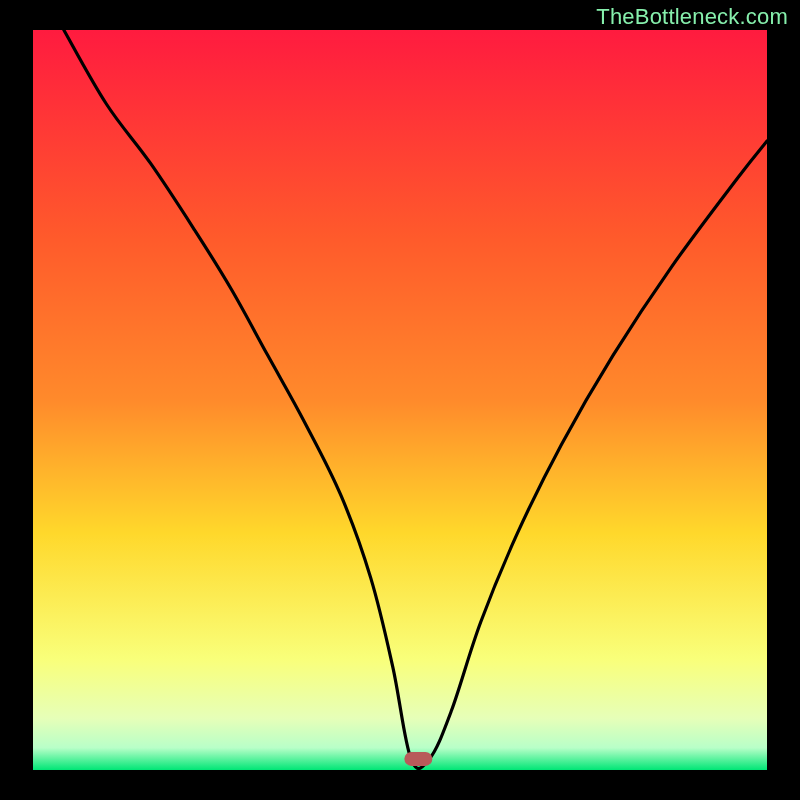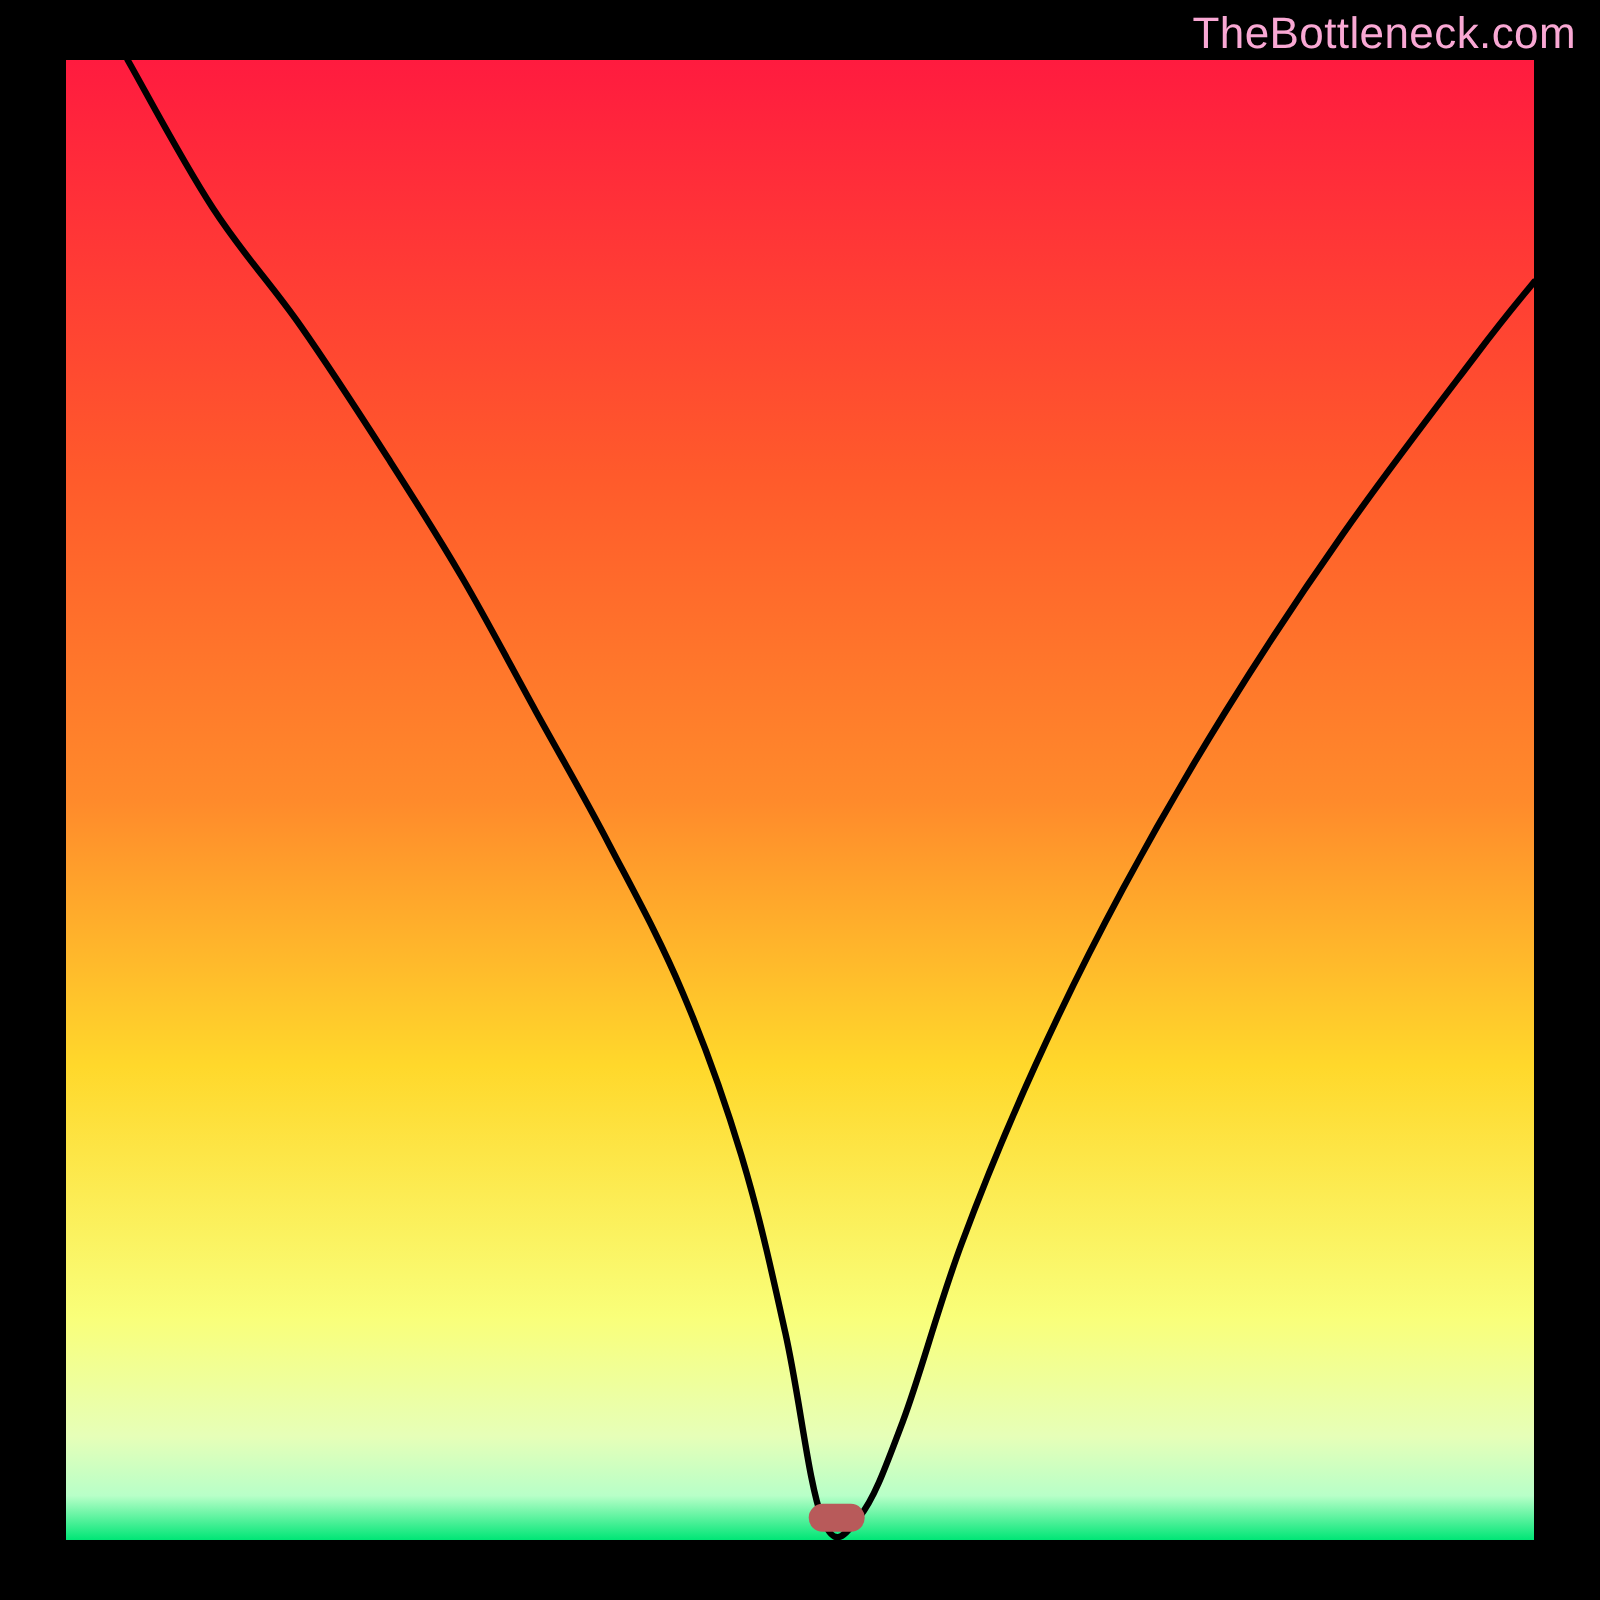--- a/index.html
+++ b/index.html
@@ -13,21 +13,21 @@
   }
   .stage {
     position: relative;
     width: 800px;
     height: 800px;
   }
   .watermark {
     position: absolute;
     top: 4px;
     right: 12px;
-    color: #f9a8d4;
+    color: #86efac;
     font-size: 22px;
     font-weight: 500;
     letter-spacing: 0.2px;
     user-select: none;
     z-index: 5;
   }
   svg.plot {
     position: absolute;
     left: 0;
     top: 0;

